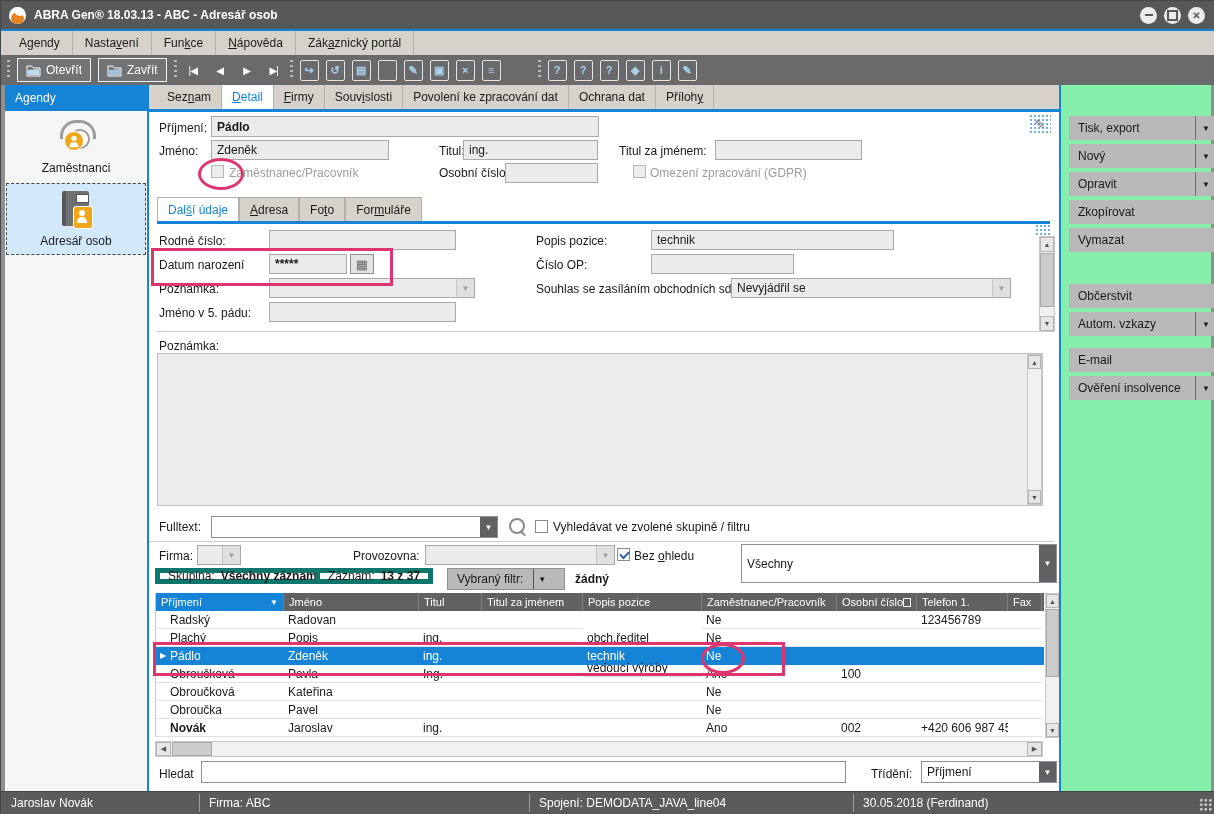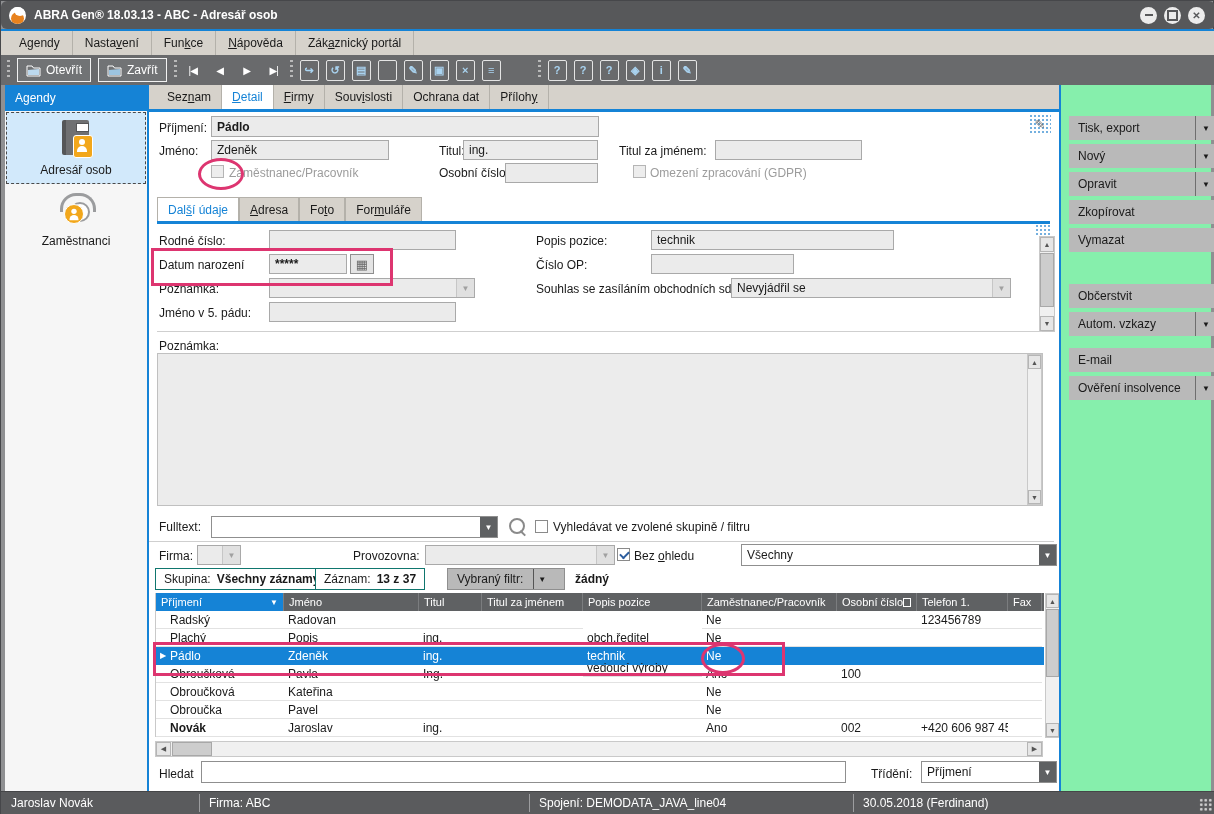--- a/index.html
+++ b/index.html
@@ -4,21 +4,21 @@
 <style>
   html,body{margin:0;padding:0;}
   body{width:1214px;height:814px;position:relative;overflow:hidden;
        font-family:"Liberation Sans",sans-serif;font-size:12px;color:#1a1a1a;
        background:#8f9092;}
   #app{position:absolute;inset:0;border:1px solid #46474a;box-sizing:border-box;}
   .abs{position:absolute;box-sizing:border-box;}
   u{text-decoration:underline;}
 
   
-  #titlebar{left:0;top:0;width:1214px;height:28px;background:#57585a;display:flex;align-items:center;border-radius:6px;}
+  #titlebar{left:0;top:0;width:1214px;height:28px;background:#57585a;display:flex;align-items:center;}
   #logo{width:17px;height:17px;margin-left:8px;border-radius:50%;background:#fff;position:relative;overflow:hidden;}
   #logo::before{content:"";position:absolute;left:2px;top:5px;width:13px;height:13px;border-radius:50%;
                 background:#e8821e;}
   #logo::after{content:"";position:absolute;left:5px;top:-3px;width:12px;height:12px;border-radius:50%;background:#fff;}
   #title-text{color:#fff;font-weight:bold;margin-left:8px;}
   #winbtns{margin-left:auto;margin-right:10px;display:flex;gap:7px;}
   .wbtn{width:17px;height:17px;border-radius:50%;background:#ececec;color:#57585a;display:flex;
         align-items:center;justify-content:center;font-size:10px;font-weight:bold;cursor:default;}
   .wbtn .sq{width:7px;height:7px;border:2px solid #57585a;}
   .wbtn .mn{width:8px;height:2px;background:#57585a;}
@@ -126,21 +126,21 @@
 
   
   .magnifier{position:absolute;width:12px;height:12px;border:2px solid #8a8a8a;border-radius:50%;}
   .magnifier::after{content:"";position:absolute;left:10px;top:10px;width:7px;height:2px;background:#8a8a8a;
                     transform:rotate(45deg);transform-origin:0 0;}
   .pencil-ico{position:absolute;width:22px;height:20px;
         background-image:radial-gradient(#74b0df 1px,transparent 1.3px);background-size:4px 4px;
         display:flex;align-items:center;justify-content:center;color:#6e6e6e;font-size:13px;}
   .cal-btn{position:absolute;background:#e4e4e4;border:1px solid #8f8f8f;display:flex;align-items:center;
            justify-content:center;color:#6a6a6a;font-size:13px;box-sizing:border-box;}
-  .boxfld{position:absolute;height:22px;background:#fff;border:1px solid #0f766e;display:inline-flex;
+  .boxfld{position:absolute;height:16px;background:#fff;border:5px solid #0f766e;display:inline-flex;
           align-items:center;gap:6px;padding:0 8px;box-sizing:border-box;white-space:nowrap;}
   .fbtn{position:absolute;height:22px;background:#b9b9b9;border:1px solid #8f8f8f;display:flex;align-items:center;
         padding-left:9px;box-sizing:border-box;}
   .fbtn .asep{margin-left:10px;width:1px;height:20px;background:#555;}
   .fbtn .aarr{width:16px;text-align:center;font-size:8px;}
 
   
   #statusbar{left:0;top:790px;width:1214px;height:24px;background:#5a5b5d;border-top:1px solid #454648;}
   .seg{position:absolute;top:4px;color:#fff;white-space:nowrap;}
   .ssep{position:absolute;top:2px;width:1px;height:18px;background:#9c9d9f;}
@@ -217,50 +217,51 @@
         <div class="ticon">i</div>
         <div class="ticon">✎</div>
       </span>
   </div>
 
   <div id="mainframe" class="abs">
 
     <div id="sidebar" class="abs">
       <div id="sidebar-header">Agendy</div>
       <div id="sidebar-items">
+          <div class="agenda-item">
+            <div class="ico-emp">
+              <div class="emp-roof"></div>
+              <div class="emp-back"></div>
+              <div class="emp-front">
+                <div class="person"></div>
+              </div>
+            </div>
+            <div>Zaměstnanci</div>
+          </div>
           <div class="agenda-item sel">
             <div class="ico-book">
               <div class="bk-body"></div>
               <div class="bk-screen"></div>
               <div class="bk-badge">
                 <div class="person"></div>
               </div>
             </div>
             <div>Adresář osob</div>
           </div>
-          <div class="agenda-item">
-            <div class="ico-emp">
-              <div class="emp-roof"></div>
-              <div class="emp-back"></div>
-              <div class="emp-front">
-                <div class="person"></div>
-              </div>
-            </div>
-            <div>Zaměstnanci</div>
-          </div>
         </div>
     </div>
     <div id="sidebar-edge" class="abs"></div>
 
     <div id="center" class="abs">
       <div id="tabbar" class="abs">
           <div class="tab">Sez<u>n</u>am</div>
           <div class="tab active"><u>D</u>etail</div>
           <div class="tab"><u>F</u>irmy</div>
           <div class="tab">Souv<u>i</u>slosti</div>
+          <div class="tab">Povolení ke zpracování dat</div>
           <div class="tab">Ochrana dat</div>
           <div class="tab">Příloh<u>y</u></div>
         </div>
       <div id="tab-underline" class="abs"></div>
 
       <div id="content" class="abs">
 
         <div class="lbl" style="left:10px;top:9px">Příjmení:</div>
         <div class="inp" style="left:62px;top:4px;width:388px;height:21px">
             <span class="bold">Pádlo</span>
@@ -352,21 +353,21 @@
         <div class="lbl" style="left:10px;top:437px">Firma:</div>
         <div class="inp" style="left:48px;top:433px;width:44px;height:20px">
             <span class="combo-btn dis">▼</span>
           </div>
         <div class="lbl" style="left:204px;top:437px">Provozovna:</div>
         <div class="inp" style="left:276px;top:433px;width:190px;height:20px">
             <span class="combo-btn dis">▼</span>
           </div>
         <div class="cb checked" style="left:468px;top:436px"></div>
         <div class="lbl" style="left:485px;top:437px">Bez <u>o</u>hledu</div>
-        <div class="inp white" style="left:592px;top:432px;width:316px;height:22px">
+        <div class="inp white" style="left:592px;top:432px;width:316px;height:39px">
             <span>Všechny</span>
             <span class="combo-btn dark">▼</span>
           </div>
 
         <div class="boxfld" style="left:6px;top:456px">
           <span>Skupina:</span>
           <span class="bold">Všechny záznamy</span>
         </div>
         <div class="boxfld" style="left:166px;top:456px">
           <span>Záznam:</span>

